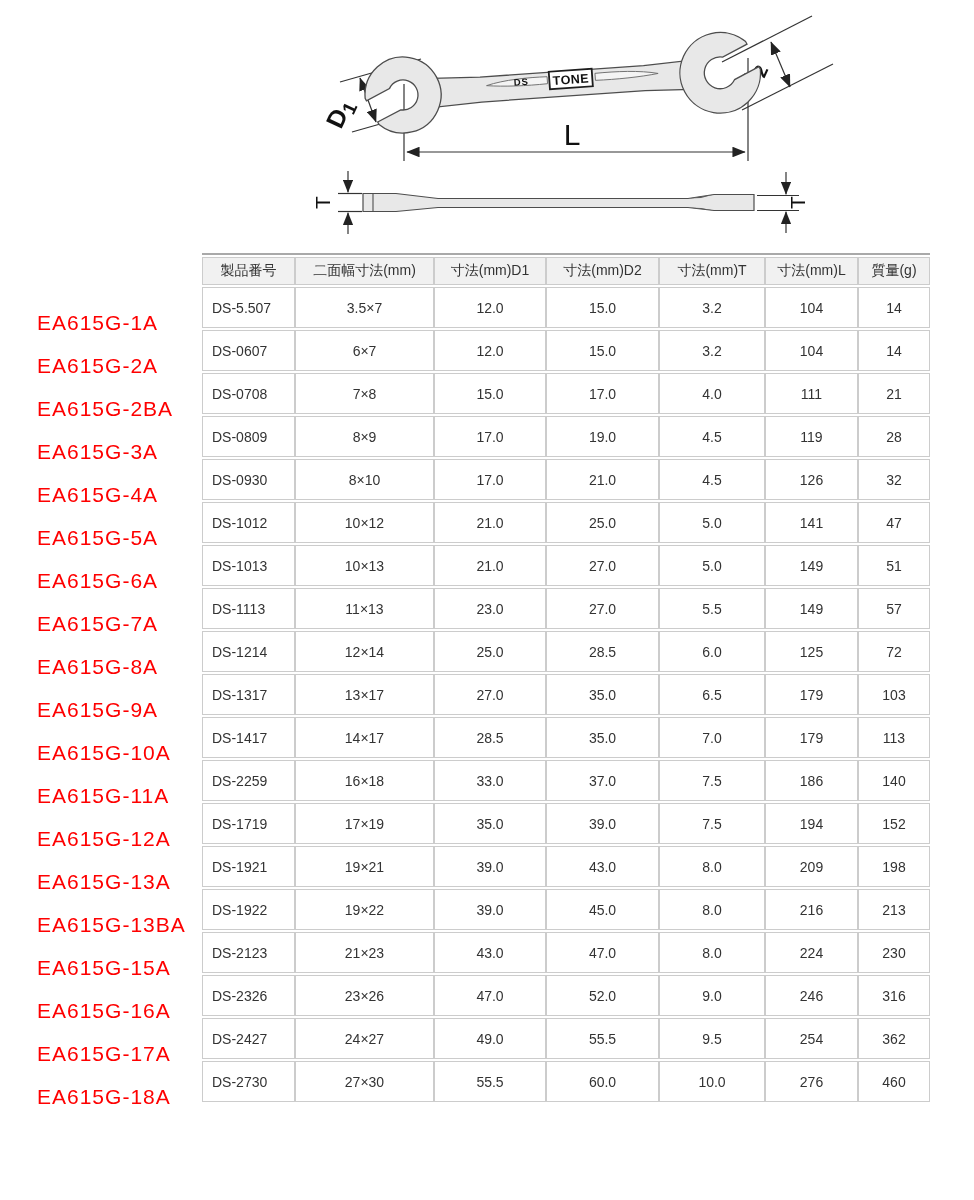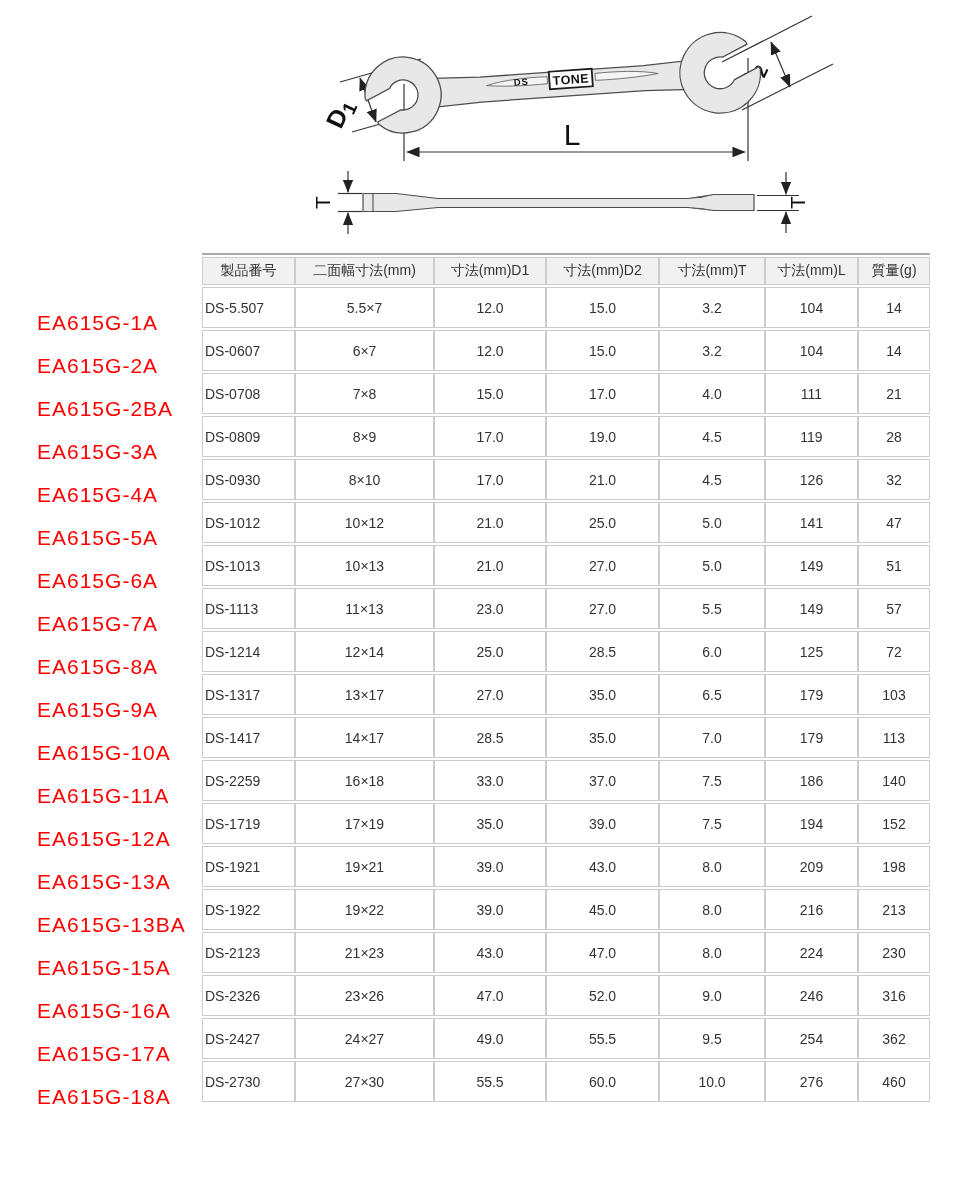--- a/index.html
+++ b/index.html
@@ -10,21 +10,21 @@
   .content{position:absolute;top:253px;left:0;display:flex;align-items:flex-start;}
   .codes{width:202px;box-sizing:border-box;padding:48px 0 0 37px;}
   .code{height:43px;display:flex;align-items:center;color:#fe0000;font-size:21px;
         letter-spacing:1px;white-space:nowrap;}
   table.spec{border-collapse:separate;border-spacing:0 2px;border-top:2px solid #a9a9a9;
         width:728px;table-layout:fixed;color:#333;}
   table.spec th, table.spec td{box-sizing:border-box;border:1px solid #ccc;padding:0;
         font-size:14px;text-align:center;overflow:hidden;white-space:nowrap;}
   table.spec th{height:28px;background:#f1f1f1;font-weight:normal;color:#333;}
   table.spec td{height:41px;background:#fff;}
-  table.spec td.pno{text-align:left;padding-left:2px;}
+  table.spec td.pno{text-align:left;padding-left:9px;}
 </style>
 </head>
 <body>
 
 <div class="page">
 
   <div class="diagram">
     <svg width="974" height="252" viewBox="0 0 974 252">
       <defs>
         <marker id="ah" viewBox="0 0 10 8" refX="9.5" refY="4" markerWidth="11" markerHeight="9" orient="auto-start-reverse">
@@ -135,21 +135,21 @@
           <th>寸法(mm)D1</th>
           <th>寸法(mm)D2</th>
           <th>寸法(mm)T</th>
           <th>寸法(mm)L</th>
           <th>質量(g)</th>
         </tr>
       </thead>
       <tbody id="tbody-host">
           <tr>
             <td class="pno">DS-5.507</td>
-            <td>5.5×7</td>
+            <td>3.5×7</td>
             <td>12.0</td>
             <td>15.0</td>
             <td>3.2</td>
             <td>104</td>
             <td>14</td>
           </tr>
           <tr>
             <td class="pno">DS-0607</td>
             <td>6×7</td>
             <td>12.0</td>

